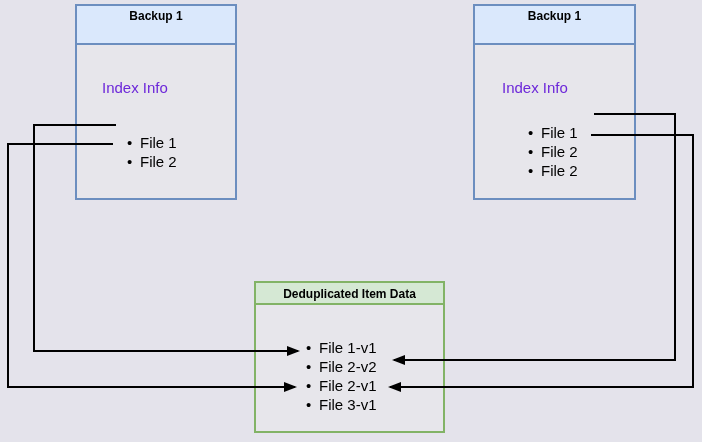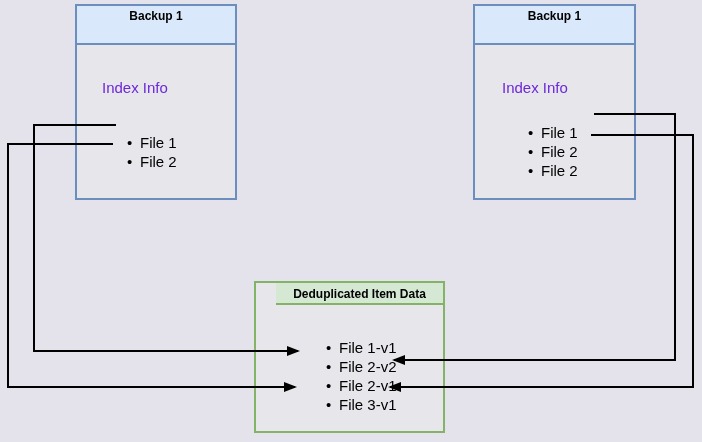--- a/index.html
+++ b/index.html
@@ -13,21 +13,21 @@
     height: 442px;
     background: var(--page-bg, #E4E3EB);
     overflow: hidden;
   }
   .node {
     position: absolute;
     box-sizing: border-box;
     background: var(--box-body-fill, #E7E6EB);
   }
   .node.blue  { border: 2px solid var(--blue-border, #6C8EBF); }
-  .node.green { border: 2px solid var(--green-border, #82B366); padding-left: 20px; }
+  .node.green { border: 2px solid var(--green-border, #82B366); }
   .node-title {
     box-sizing: border-box;
     width: 100%;
     text-align: center;
     font-size: 12px;
     font-weight: bold;
     color: #000;
   }
   .blue .node-title {
     height: 39px;

